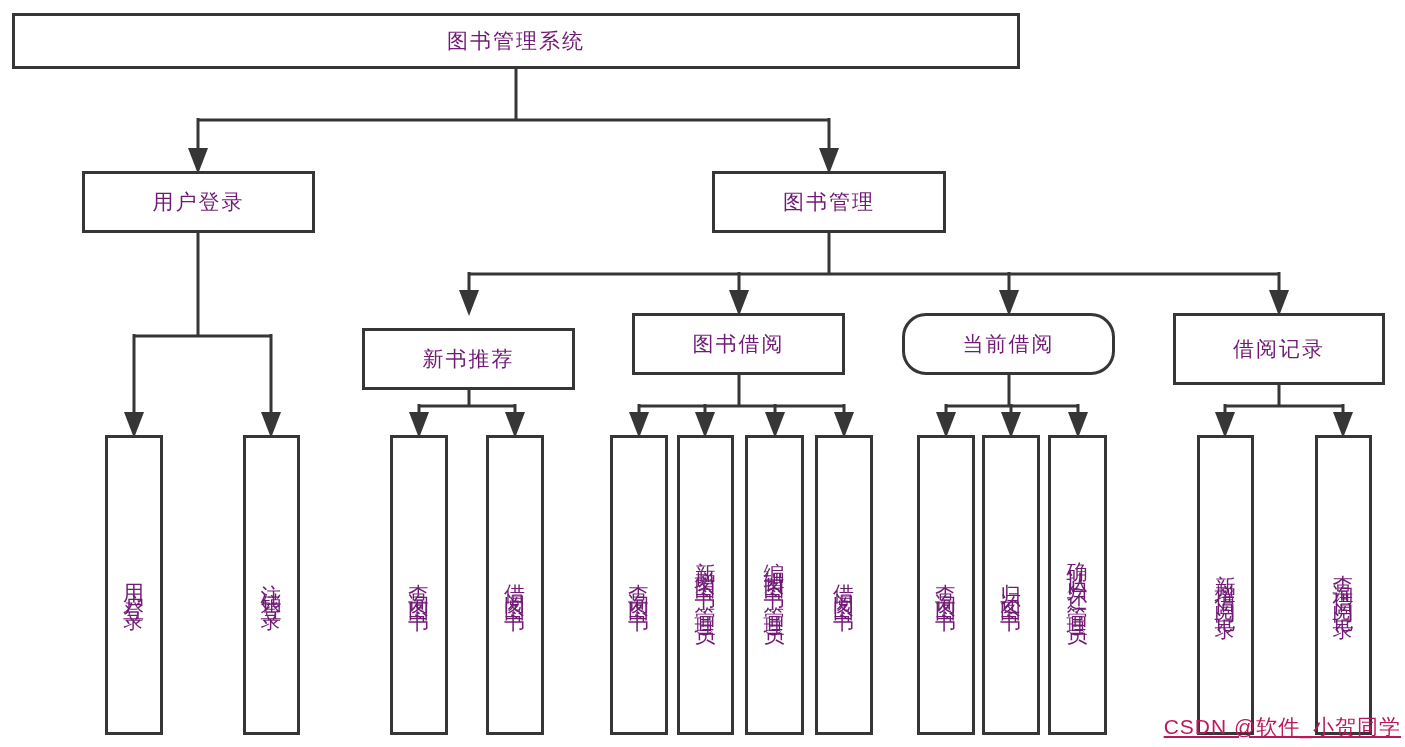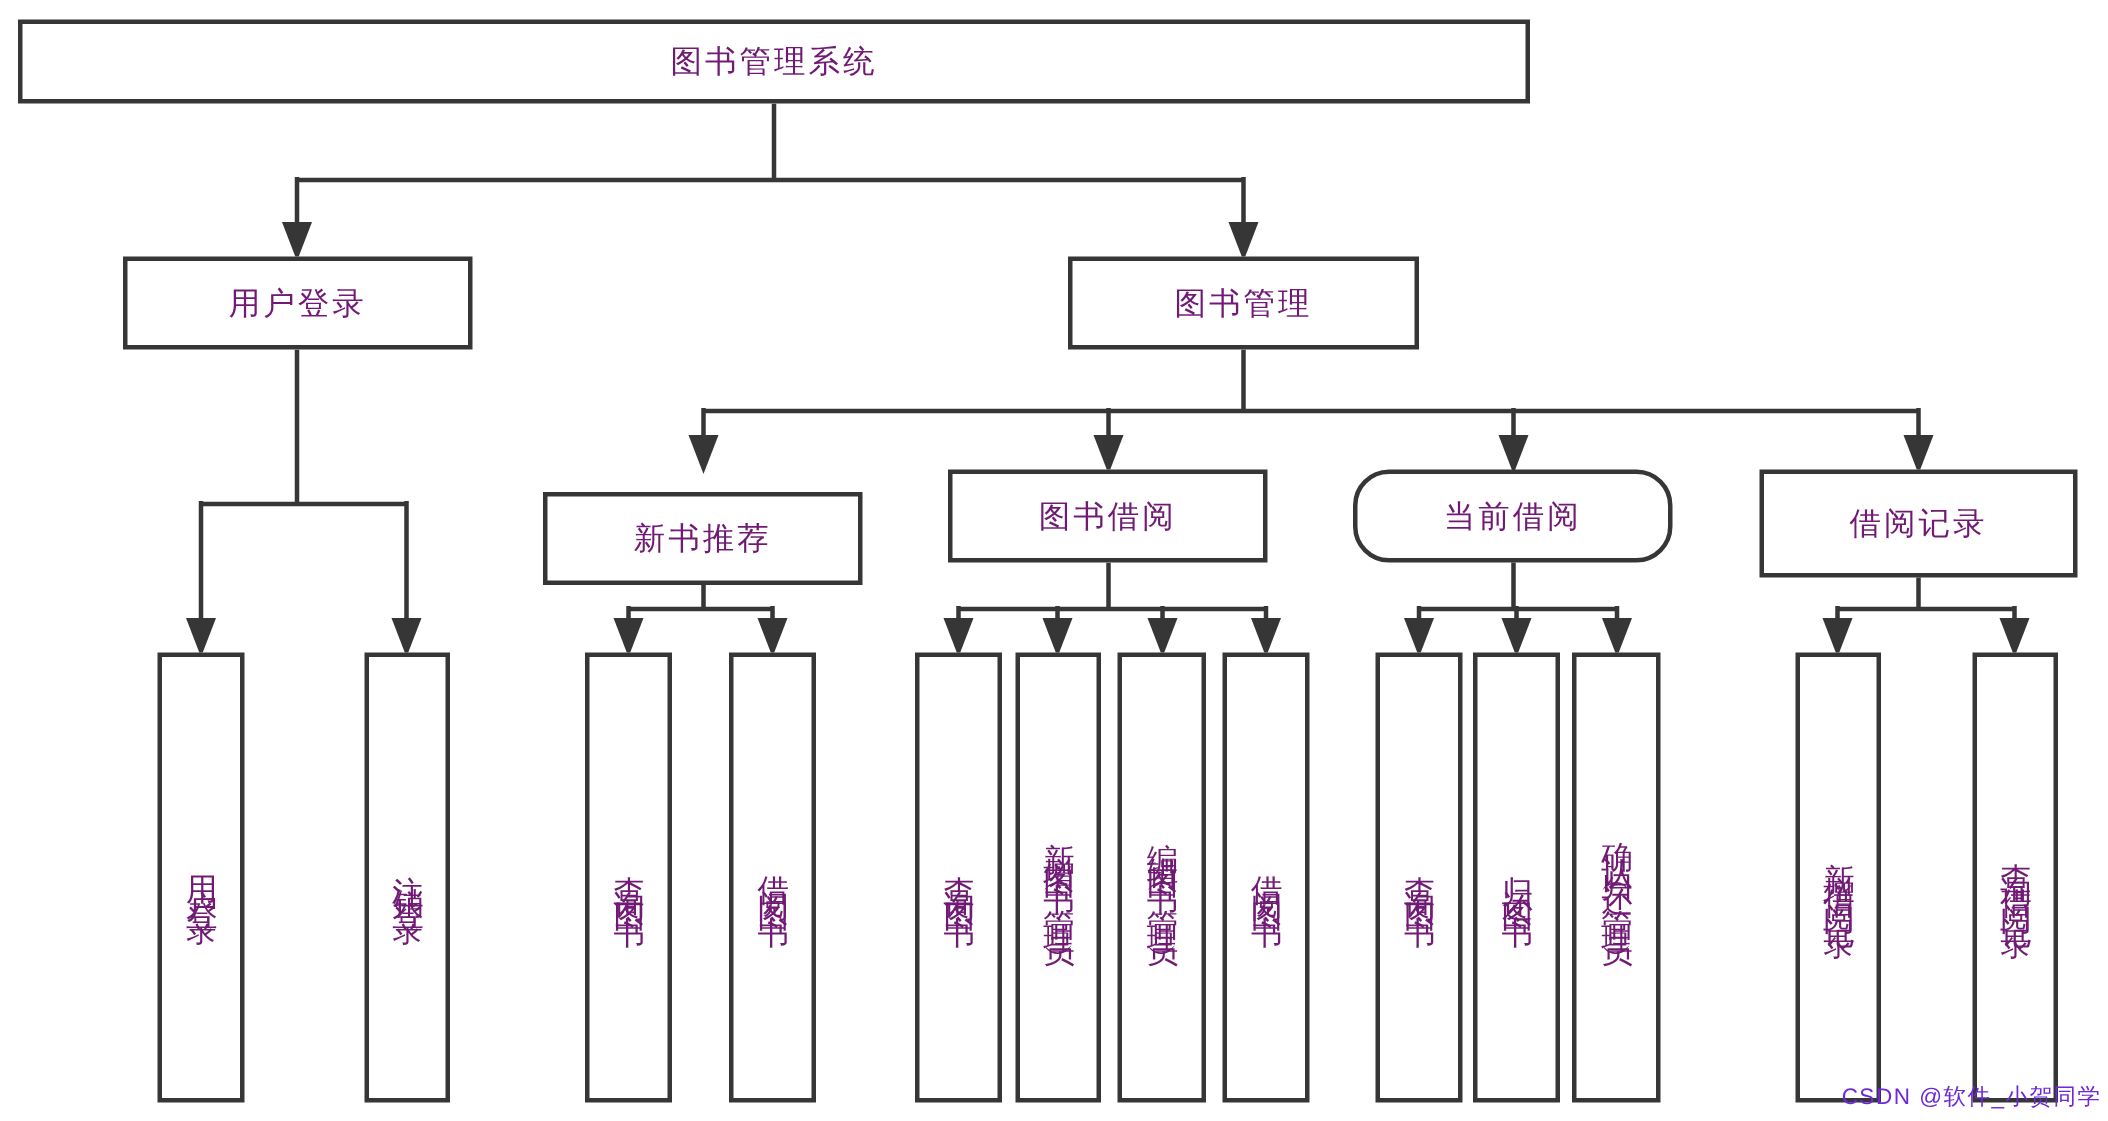--- a/index.html
+++ b/index.html
@@ -45,24 +45,25 @@
     writing-mode: vertical-rl;
     text-orientation: mixed;
     letter-spacing: 9px;
     line-height: 1;
     font-size: 21px;
   }
   .watermark {
     position: absolute;
     right: 4px;
     bottom: 6px;
-    font-size: 15px;
-    color: #6d28d9;
+    font-size: 21px;
+    color: #be185d;
     letter-spacing: 1px;
     z-index: 5;
+    text-decoration: underline;
   }
 </style>
 </head>
 <body>
 
 <div id="canvas">
 
   <svg id="connectors" viewBox="0 0 1405 747" xmlns="http://www.w3.org/2000/svg">
     <path fill="none" stroke="#363636" stroke-width="3" d="M516 69 V120
              M198 120 H829

